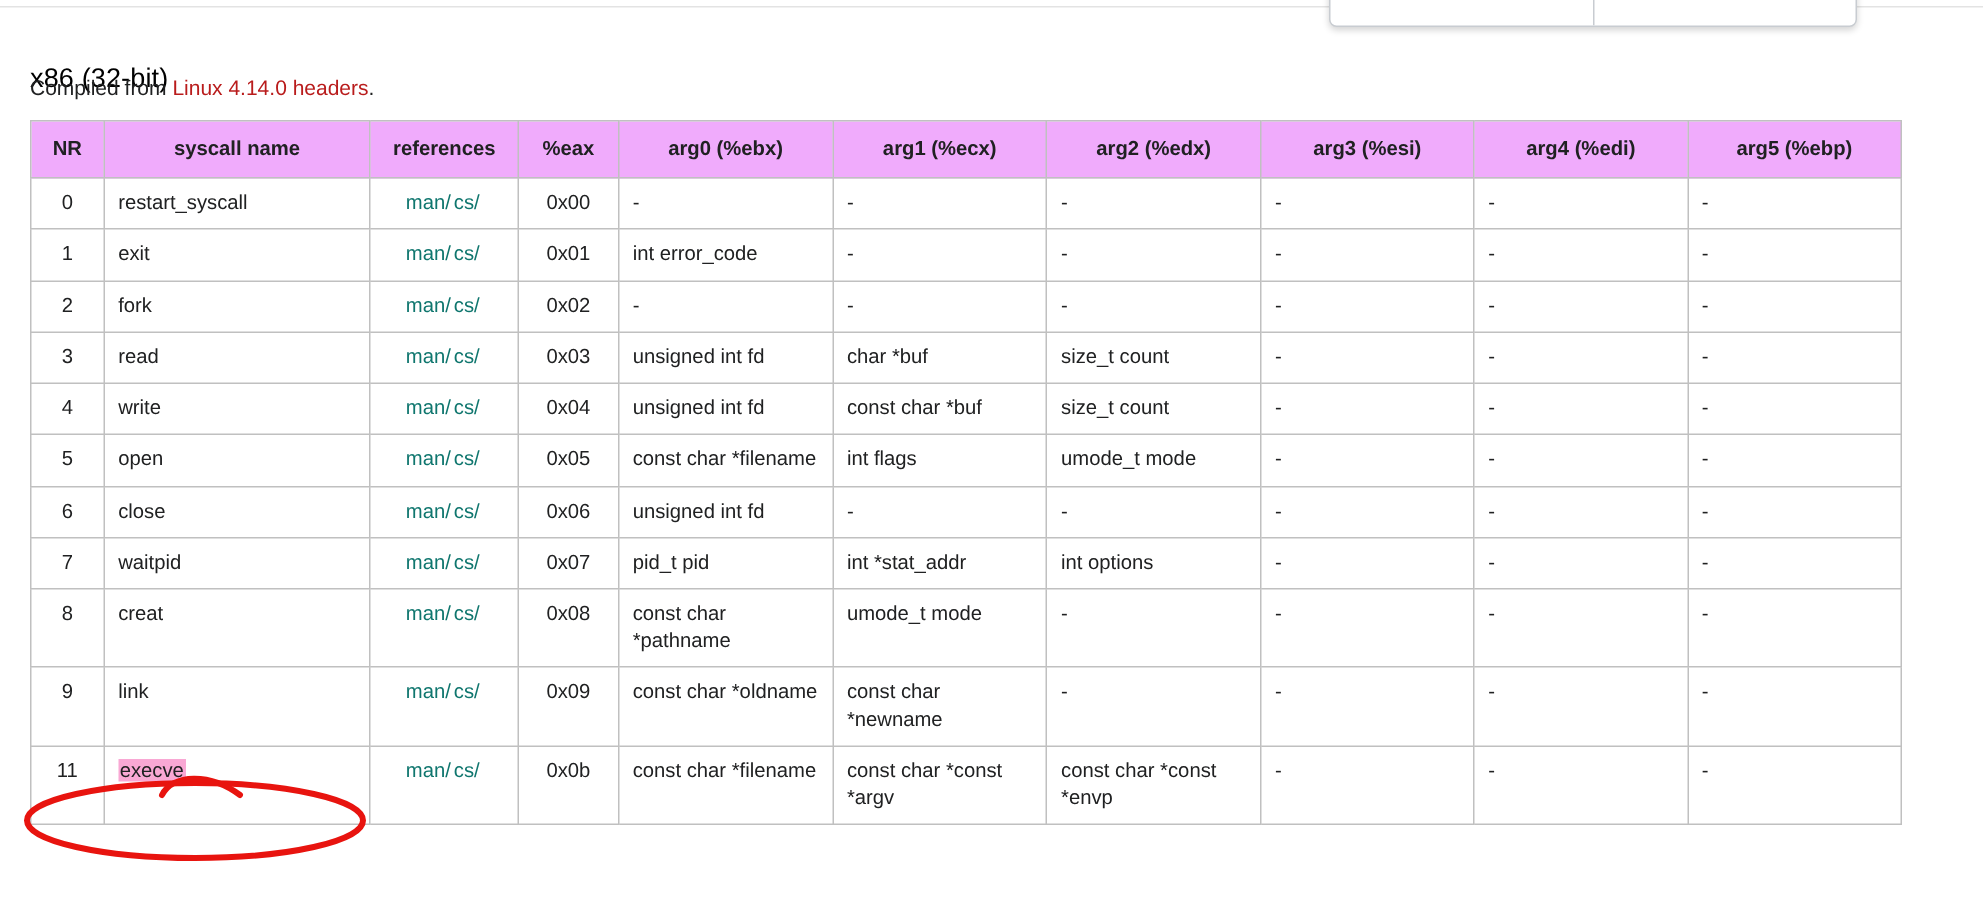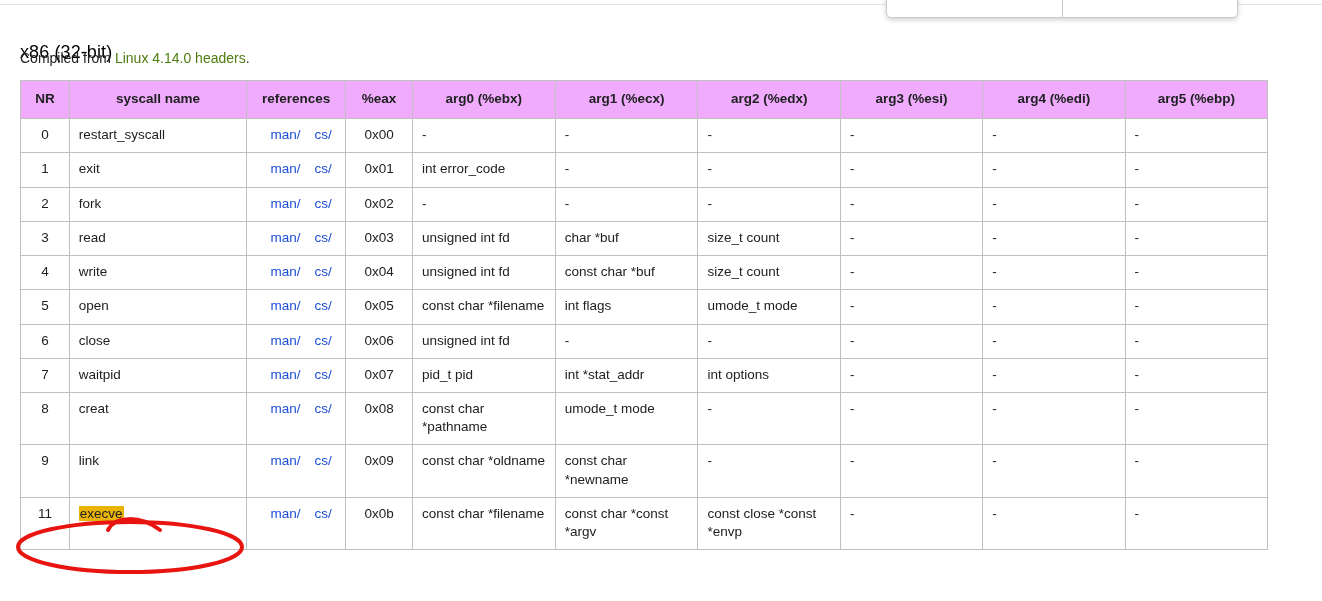--- a/index.html
+++ b/index.html
@@ -73,21 +73,21 @@
     letter-spacing: 0.1px;
   }
   .compiled-line {
     position: absolute;
     top: 50px;
     left: 20px;
     font-size: 14px;
     color: #202122;
   }
   .compiled-line a {
-    color: #4d7c0f;
+    color: #b91c1c;
     text-decoration: none;
   }
   table.syscalls {
     position: absolute;
     top: 80px;
     left: 20px;
     width: 1248px;
     border-collapse: collapse;
     font-size: 13.5px;
     background: #ffffff;
@@ -119,27 +119,26 @@
   }
   td.eax, th.eax {
     width: 48px;
     text-align: center;
     margin-top: 44px;
   }
   td.arg, th.arg {
     width: 125px;
   }
   td.refs a {
-    color: #1d4ed8;
+    color: #0f766e;
     text-decoration: none;
     margin-right: 2px;
-    margin-left: 12px;
   }
   .hl {
-    background: #eab308;
+    background: #f9a8d4;
     padding: 0 1px;
   }
   
   .annot {
     position: absolute;
     top: 500px;
     left: 0px;
     width: 270px;
     height: 101px;
     pointer-events: none;
@@ -300,21 +299,21 @@
           <td class="arg">-</td>
           <td class="arg">-</td>
         </tr>
         <tr>
           <td class="nr">11</td>
           <td class="name"><span class="hl">execve</span></td>
           <td class="refs"><a href="#">man/</a><a href="#">cs/</a></td>
           <td class="eax">0x0b</td>
           <td class="arg">const char *filename</td>
           <td class="arg">const char *const *argv</td>
-          <td class="arg">const close *const *envp</td>
+          <td class="arg">const char *const *envp</td>
           <td class="arg">-</td>
           <td class="arg">-</td>
           <td class="arg">-</td>
         </tr>
       </tbody>
   </table>
 
   <svg class="annot" viewBox="0 0 270 101" xmlns="http://www.w3.org/2000/svg">
     <ellipse cx="130" cy="47" rx="112" ry="25" fill="none" stroke="#e8140f" stroke-width="4"></ellipse>
     <path d="M 108 30 C 115 16, 140 15, 160 30" fill="none" stroke="#e8140f" stroke-width="4" stroke-linecap="round"></path>

